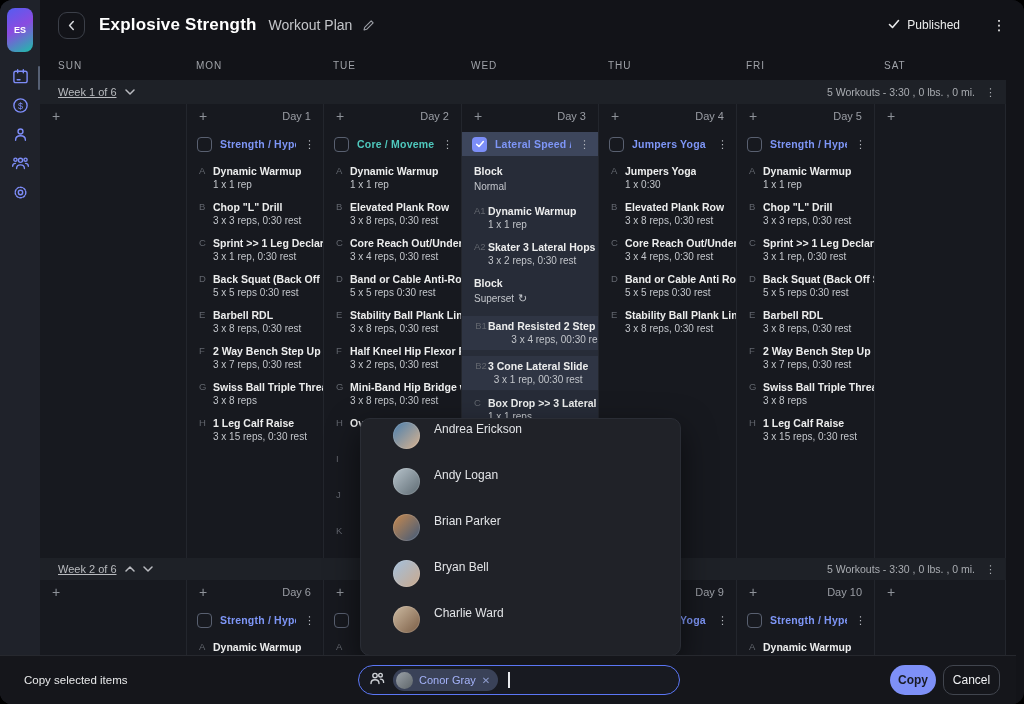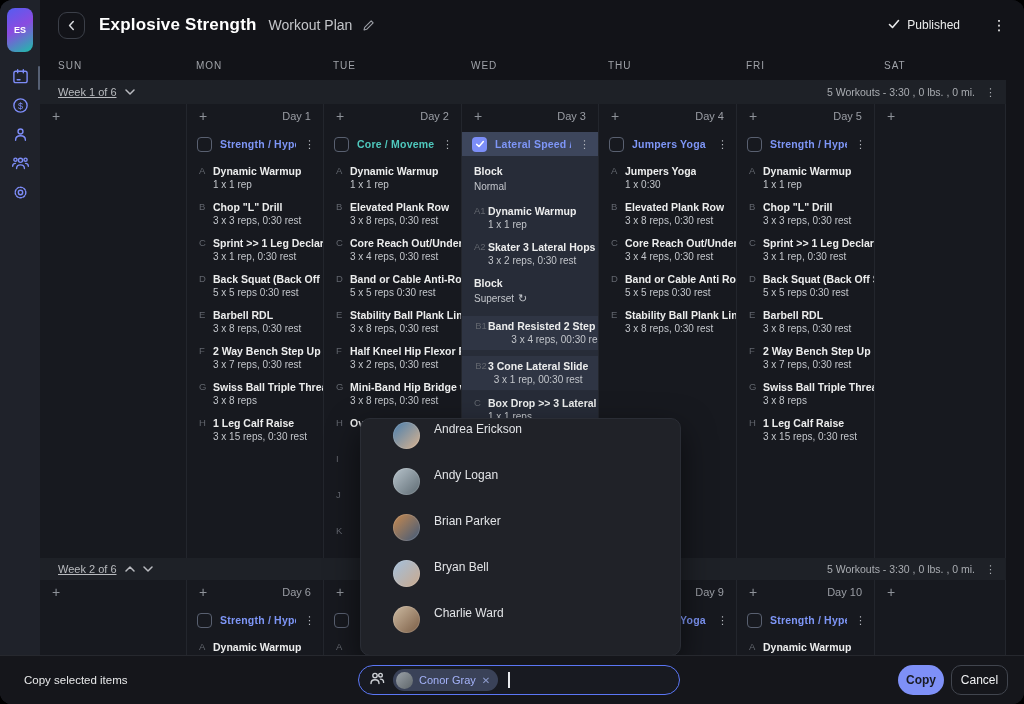--- a/index.html
+++ b/index.html
@@ -67,21 +67,21 @@
 
   
   .dropdown{position:absolute;left:360px;top:418px;width:321px;height:238px;background:#202228;border:1px solid #2a2d35;
             border-radius:10px;box-shadow:0 12px 32px rgba(0,0,0,.55);z-index:5;display:flex;flex-direction:column;
             padding:3px 0;box-sizing:border-box;}
   .member-row{flex:1;display:flex;align-items:flex-start;gap:14px;padding-left:32px;cursor:pointer;}
   .avatar{width:27px;height:27px;border-radius:50%;flex:none;box-shadow:inset 0 0 0 1px rgba(255,255,255,.12);}
   .member-name{font-size:12px;color:#e2e4e7;}
 
   
-  .action-bar{position:absolute;left:0;right:0;bottom:0;height:48px;background:#15161b;border-top:1px solid #26282e;z-index:6;}
+  .action-bar{position:absolute;left:0;right:8px;bottom:0;height:48px;background:#15161b;border-top:1px solid #26282e;z-index:6;}
   .copy-items-label{position:absolute;left:24px;top:50%;transform:translateY(-50%);font-size:11.5px;color:#e8e9ea;}
   .tag-input{position:absolute;left:358px;top:9px;width:322px;height:30px;box-sizing:border-box;border:1.5px solid #5b76f5;
              border-radius:15px;background:#181a21;display:flex;align-items:center;gap:8px;padding:0 10px;cursor:text;}
   .tag-input svg{stroke:#cdd0d5;fill:none;stroke-width:1.4;stroke-linecap:round;stroke-linejoin:round;flex:none;}
   .chip{display:flex;align-items:center;gap:6px;background:#3a4258;border-radius:11px;height:22px;padding:0 8px 0 3px;flex:none;}
   .chip-avatar{width:17px;height:17px;border-radius:50%;flex:none;}
   .chip-name{font-size:11px;color:#a4b2f8;white-space:nowrap;}
   .chip-x{font-size:10px;color:#8e9ccc;cursor:pointer;}
   .caret{width:1.5px;height:16px;background:#e8e9ec;margin-left:2px;animation:blink 1.1s steps(1) infinite;}
   @keyframes blink{50%{opacity:0;}}

